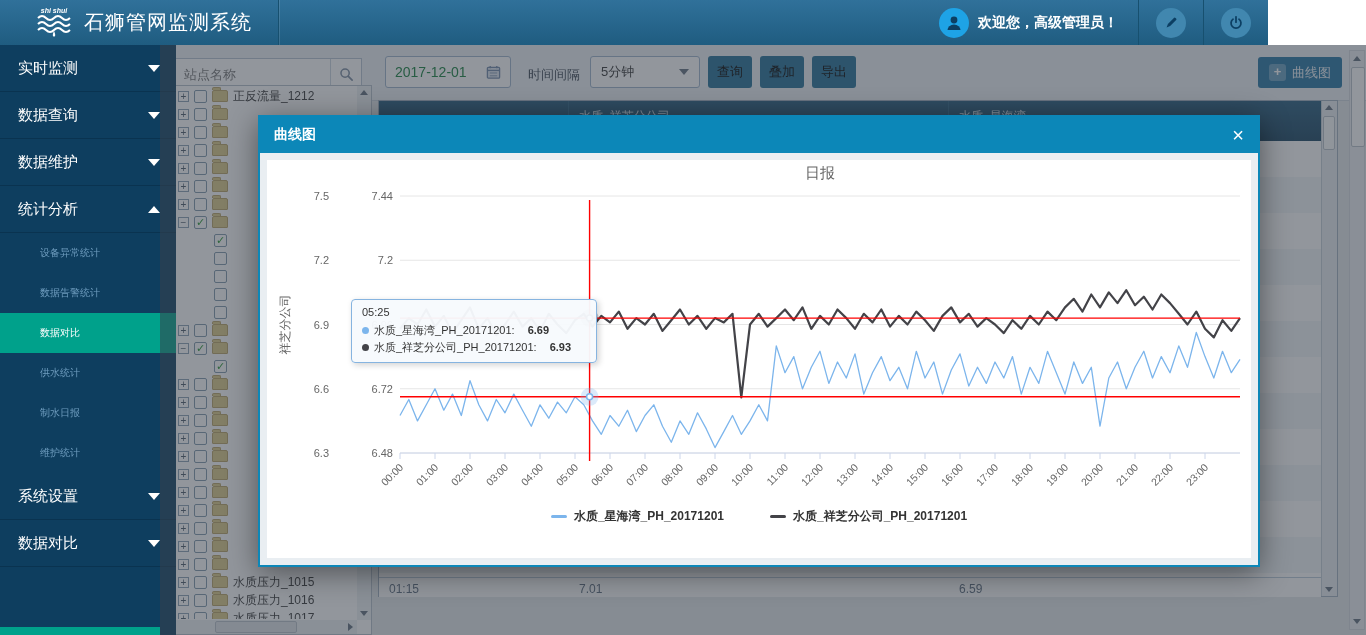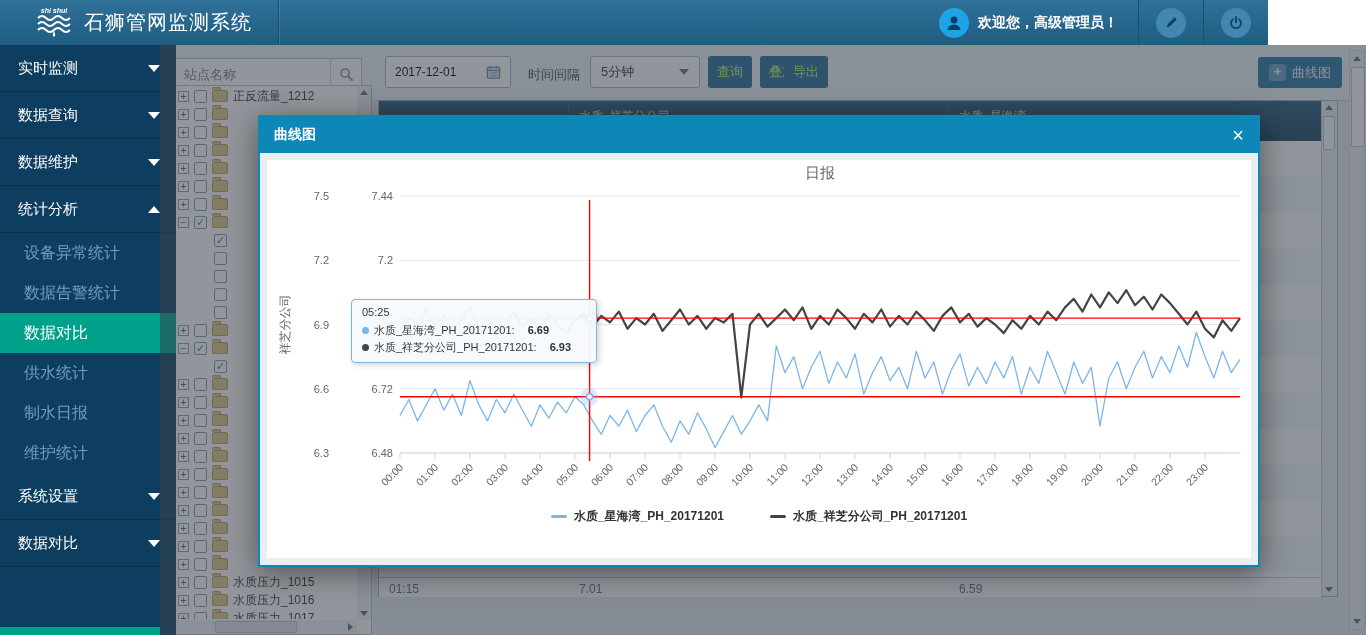--- a/index.html
+++ b/index.html
@@ -20,37 +20,37 @@
   .hdr-btn{width:64px;display:flex;justify-content:center;align-items:center;border-left:1px solid #17506f;height:100%;cursor:pointer;}
   .icon-circle{width:30px;height:30px;border-radius:50%;background:#4187af;display:flex;align-items:center;justify-content:center;}
 
   
   .sidebar{position:absolute;left:0;top:45px;width:176px;height:590px;background:#0e3e5f;z-index:40;}
   .menu-item{height:46px;display:flex;align-items:center;padding:0 16px 0 18px;color:#fff;
     font-size:15px;border-bottom:1px solid #0a3350;cursor:pointer;}
   .caret{margin-left:auto;width:0;height:0;}
   .caret.down{border-left:6px solid transparent;border-right:6px solid transparent;border-top:7px solid #fff;}
   .caret.up{border-left:6px solid transparent;border-right:6px solid transparent;border-bottom:7px solid #fff;}
-  .submenu-item{height:40px;display:flex;align-items:center;padding-left:24px;color:#6f9dbf;font-size:16px;cursor:pointer;}
+  .submenu-item{height:40px;display:flex;align-items:center;padding-left:40px;color:#6f9dbf;font-size:10px;cursor:pointer;}
   .submenu-item.active{background:#00a18b;color:#fff;}
   .sidebar-strip{position:absolute;bottom:0;left:0;width:160px;height:8px;background:#00a18b;}
 
   
   .content{position:absolute;left:160px;top:45px;width:1206px;height:590px;background:#e4e8ec;overflow:hidden;}
   .toolbar{position:absolute;left:0;top:0;width:100%;height:55px;background:#eef2f6;border-bottom:1px solid #ccd4dd;}
   .search-box{position:absolute;left:15px;top:13px;width:185px;height:30px;background:#fff;border:1px solid #b7c4d3;display:flex;align-items:center;}
   .search-input{border:none;outline:none;flex:1;min-width:0;padding:0 8px;font-size:13px;color:#333;background:transparent;font-family:inherit;}
   .search-btn{width:30px;height:100%;border-left:1px solid #c9d4df;display:flex;align-items:center;justify-content:center;cursor:pointer;}
   .date-box{position:absolute;left:225px;top:11px;width:126px;height:32px;background:#fff;border:1px solid #9db4cd;border-radius:3px;display:flex;align-items:center;padding:0 9px;gap:9px;box-sizing:border-box;cursor:pointer;}
-  .date-text{font-size:12px;color:#000000;flex:1;}
+  .date-text{font-size:14px;color:#15803d;flex:1;}
   .interval-label{position:absolute;left:368px;top:21px;font-size:13px;color:#3c4754;}
   .select-box{position:absolute;left:430px;top:11px;width:110px;height:32px;background:#fff;border:1px solid #9db4cd;border-radius:3px;display:flex;align-items:center;padding:0 10px;box-sizing:border-box;cursor:pointer;}
   .select-text{font-size:13px;color:#333;flex:1;}
   .select-caret{width:0;height:0;border-left:5px solid transparent;border-right:5px solid transparent;border-top:6px solid #626f7e;}
-  .tb-btn{position:absolute;top:11px;height:32px;width:44px;background:#1f6d94;color:#bef264;font-size:13px;border:none;border-radius:3px;cursor:pointer;font-family:inherit;}
+  .tb-btn{position:absolute;top:11px;height:32px;width:44px;background:#1f6d94;color:#000000;font-size:13px;border:none;border-radius:3px;cursor:pointer;font-family:inherit;}
   .curve-btn{position:absolute;left:1098px;top:12px;height:31px;width:84px;background:#2273a3;border-radius:3px;color:#eaf2f7;display:flex;align-items:center;justify-content:center;gap:6px;font-size:13px;cursor:pointer;}
   .plus-box{width:17px;height:17px;background:rgba(255,255,255,.3);border-radius:3px;font-size:13px;line-height:16px;text-align:center;color:#fff;font-weight:bold;}
 
   
   .tree-panel{position:absolute;left:3px;top:40px;width:209px;height:550px;background:#fff;border:1px solid #b3bfca;box-sizing:border-box;}
   .tree-rows{position:absolute;left:0;top:0;right:15px;bottom:15px;overflow:hidden;}
   .tree-row{position:absolute;left:0;height:18px;display:flex;align-items:center;gap:5px;padding-left:14px;}
   .tree-row.ind{padding-left:50px;}
   .expander{width:11px;height:11px;border:1px solid #8aa0b4;background:#fff;font-size:10px;line-height:9px;text-align:center;color:#4a5a68;flex:none;cursor:pointer;box-sizing:border-box;}
   .checkbox{width:13px;height:13px;border:1px solid #7e98ac;border-radius:2px;background:#fff;font-size:11px;line-height:11px;text-align:center;color:#27962f;font-weight:bold;flex:none;cursor:pointer;box-sizing:border-box;}
@@ -227,21 +227,21 @@
         <line x1="4" y1="11.5" x2="12" y2="11.5" stroke="#8ea3bd" stroke-width="1.2"></line>
       </svg>
     </div>
     <span class="interval-label">时间间隔</span>
     <div class="select-box">
       <span class="select-text">5分钟</span>
       <span class="select-caret"></span>
     </div>
     <button class="tb-btn" style="left:548px">查询</button>
     <button class="tb-btn" style="left:600px">叠加</button>
-    <button class="tb-btn" style="left:624px">导出</button>
+    <button class="tb-btn" style="left:652px">导出</button>
     <div class="curve-btn">
       <span class="plus-box">+</span>
       <span>曲线图</span>
     </div>
   </div>
 
   <div class="tree-panel">
     <div class="tree-rows" id="tree-rows">
         <div class="tree-row" style="top: 1px;">
           <span class="expander">+</span>

